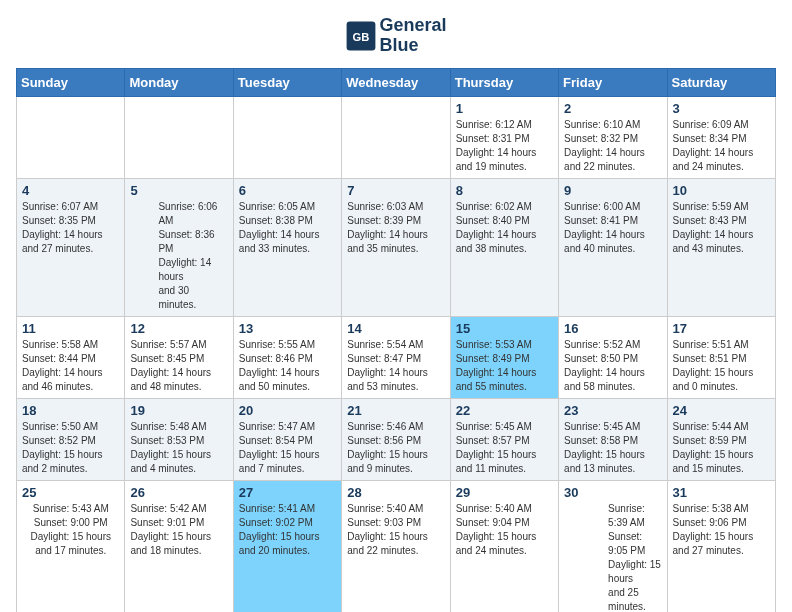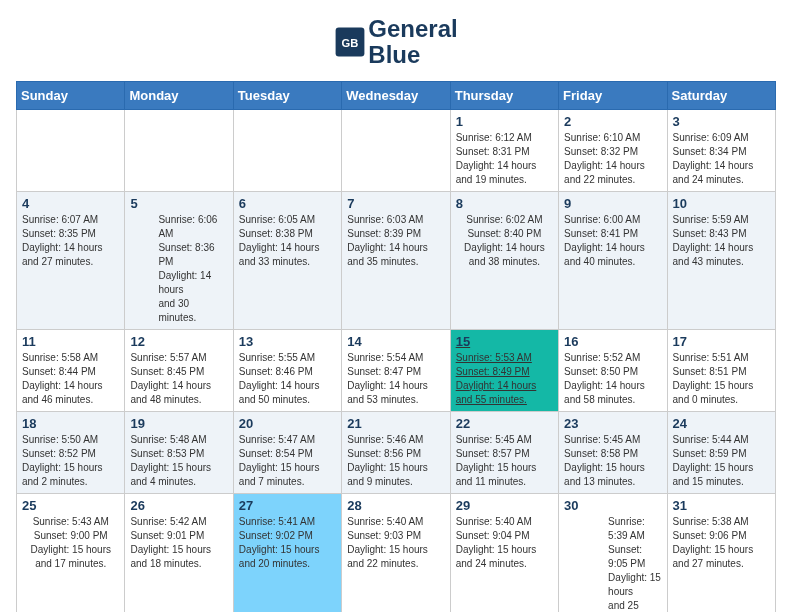--- a/index.html
+++ b/index.html
@@ -14,21 +14,21 @@
       display: flex;
       justify-content: center;
       align-items: flex-start;
       margin-bottom: 12px;
     }
     .logo {
       display: flex;
       align-items: center;
     }
     .logo-text {
-      font-size: 24px;
+      font-size: 18px;
       font-weight: bold;
       color: #1a3a5c;
       line-height: 1.1;
     }
     .logo-icon {
       width: 32px;
       height: 32px;
       margin-right: 2px;
     }
     .title-area {
@@ -180,21 +180,21 @@
         </td>
         <td style="background: rgb(238, 243, 248);">
           <span class="day-number">7</span>
           <div class="day-info" style="white-space: pre-line;">Sunrise: 6:03 AM
 Sunset: 8:39 PM
 Daylight: 14 hours
 and 35 minutes.</div>
         </td>
         <td style="background: rgb(238, 243, 248);">
           <span class="day-number">8</span>
-          <div class="day-info" style="white-space: pre-line; text-align: center;">Sunrise: 6:02 AM
+          <div class="day-info" style="white-space: pre-line;">Sunrise: 6:02 AM
 Sunset: 8:40 PM
 Daylight: 14 hours
 and 38 minutes.</div>
         </td>
         <td style="background: rgb(238, 243, 248);">
           <span class="day-number">9</span>
           <div class="day-info" style="white-space: pre-line;">Sunrise: 6:00 AM
 Sunset: 8:41 PM
 Daylight: 14 hours
 and 40 minutes.</div>
@@ -229,21 +229,21 @@
 Daylight: 14 hours
 and 50 minutes.</div>
         </td>
         <td style="background: rgb(255, 255, 255);">
           <span class="day-number">14</span>
           <div class="day-info" style="white-space: pre-line;">Sunrise: 5:54 AM
 Sunset: 8:47 PM
 Daylight: 14 hours
 and 53 minutes.</div>
         </td>
-        <td style="background: #14b8a6; text-decoration: underline;">
+        <td style="background: #7dd3fc;">
           <span class="day-number">15</span>
           <div class="day-info" style="white-space: pre-line;">Sunrise: 5:53 AM
 Sunset: 8:49 PM
 Daylight: 14 hours
 and 55 minutes.</div>
         </td>
         <td style="background: rgb(255, 255, 255);">
           <span class="day-number">16</span>
           <div class="day-info" style="white-space: pre-line;">Sunrise: 5:52 AM
 Sunset: 8:50 PM

